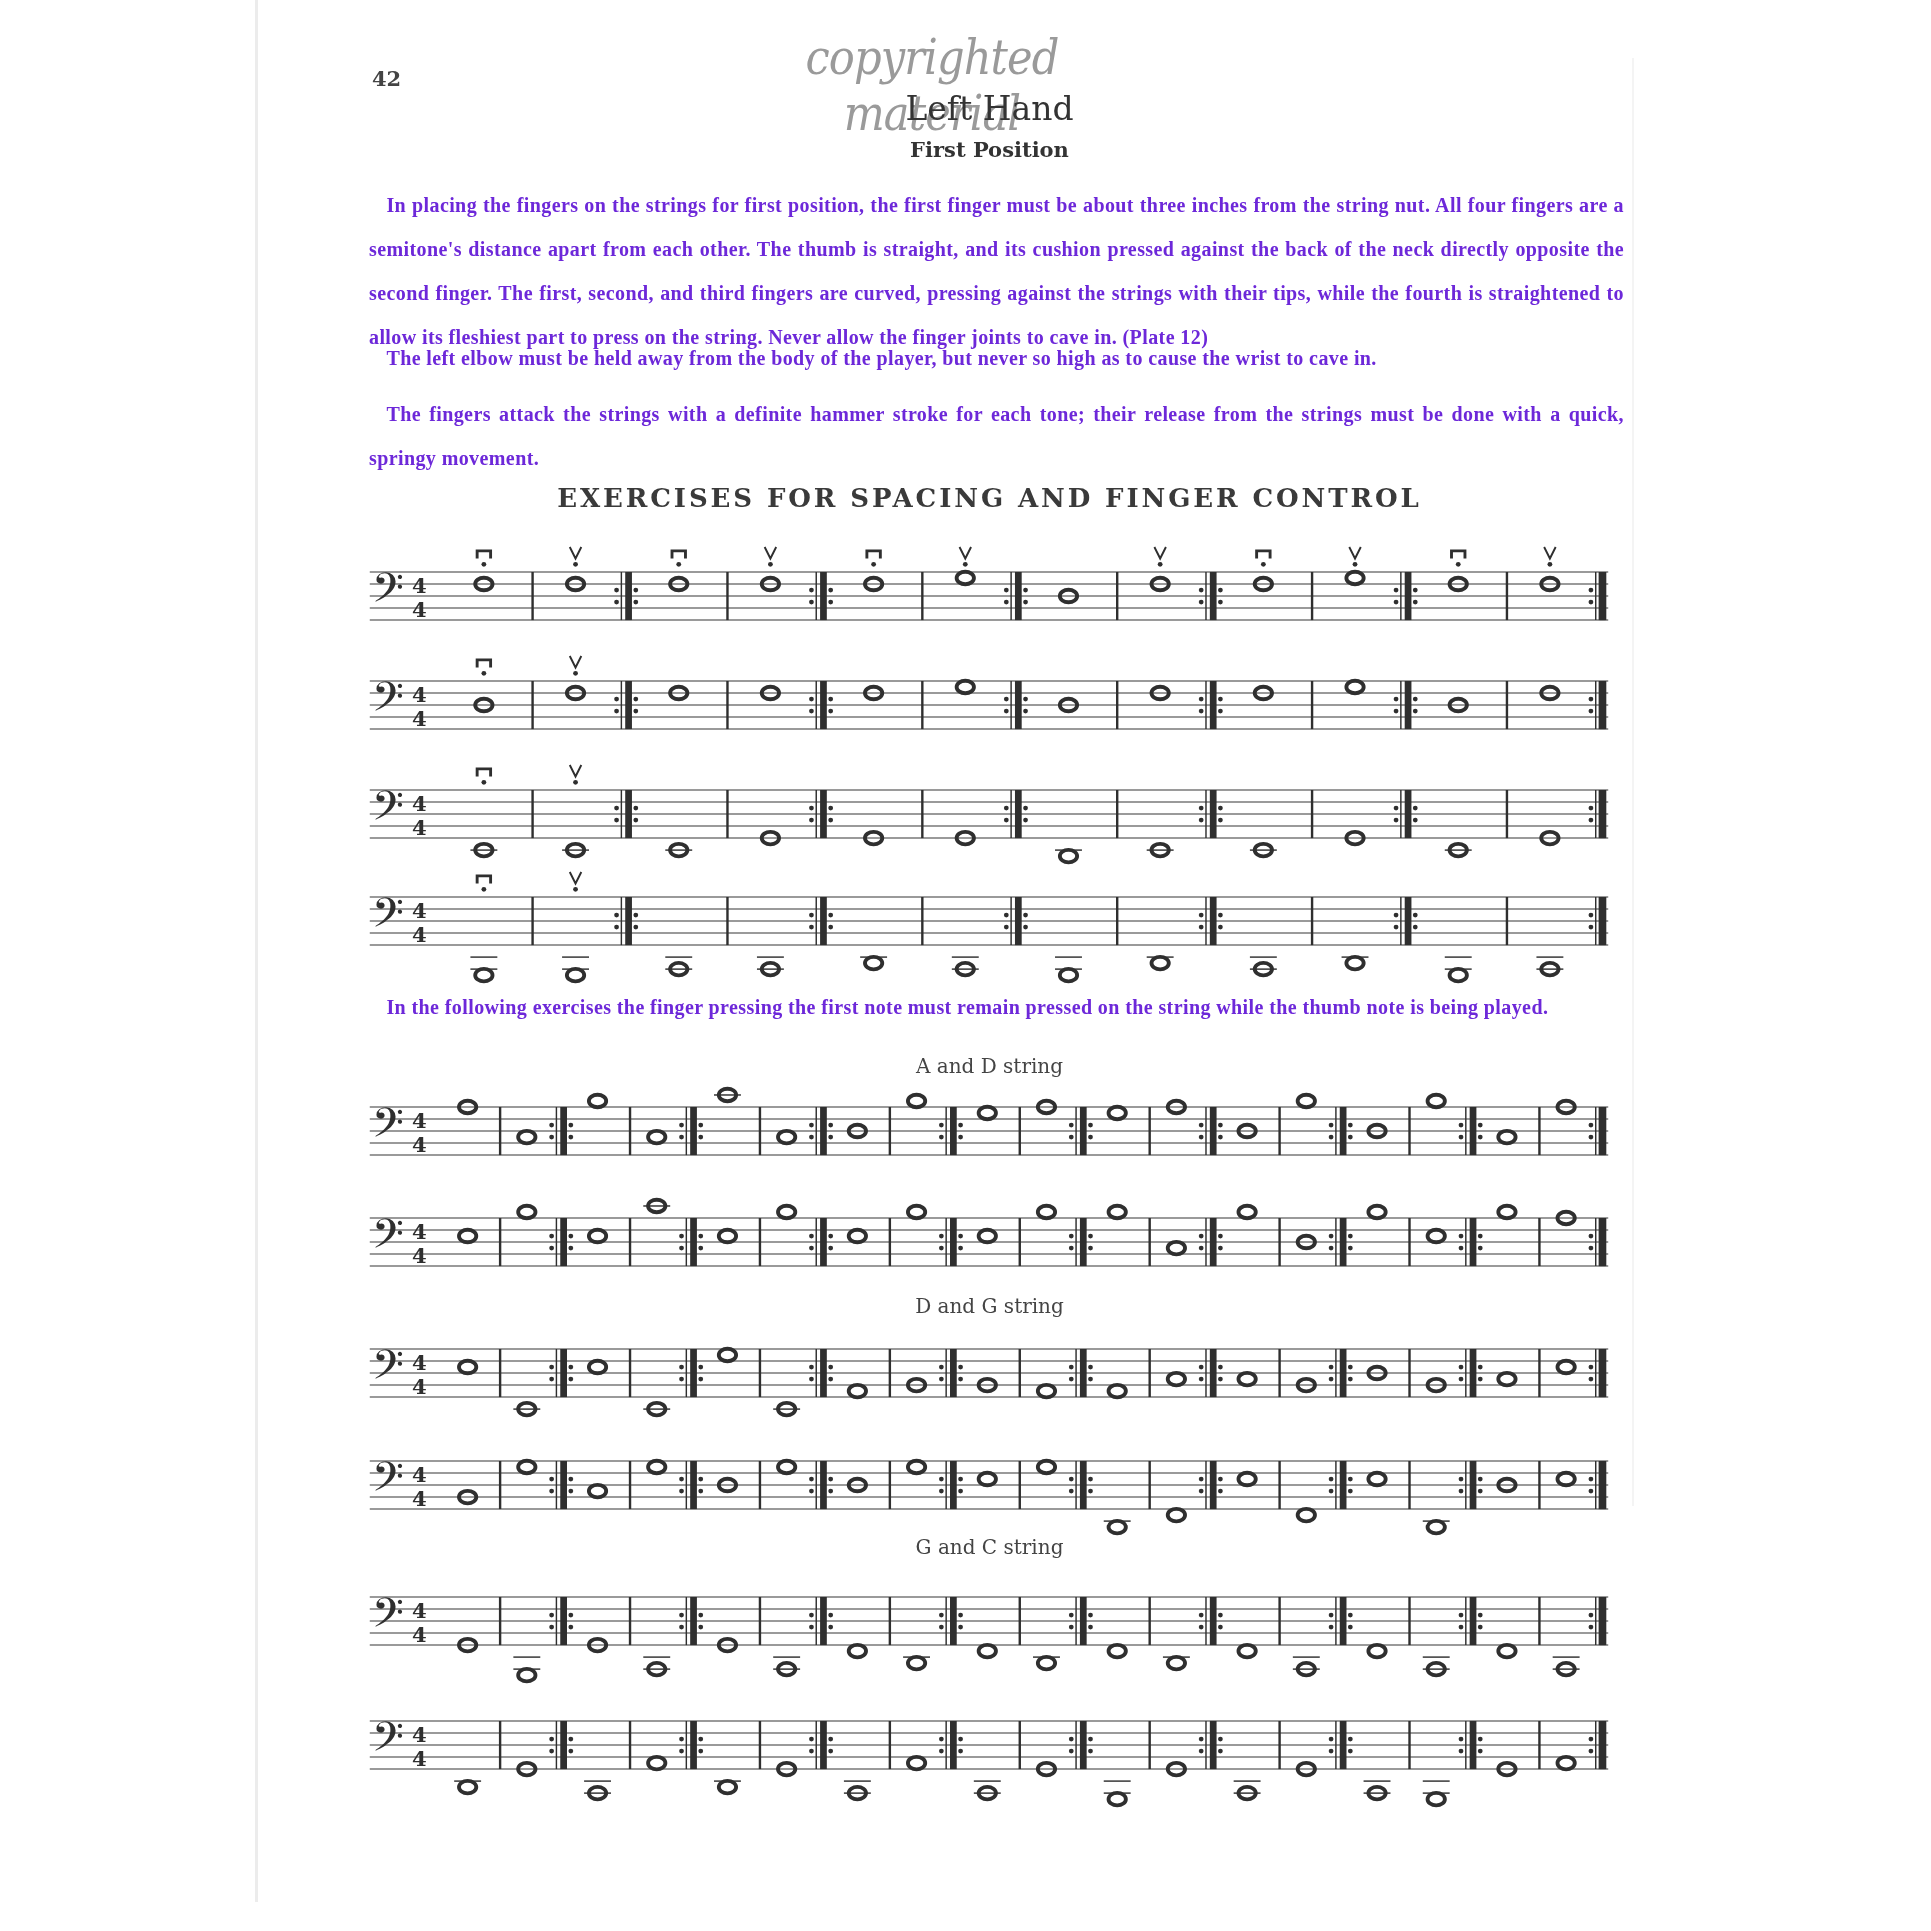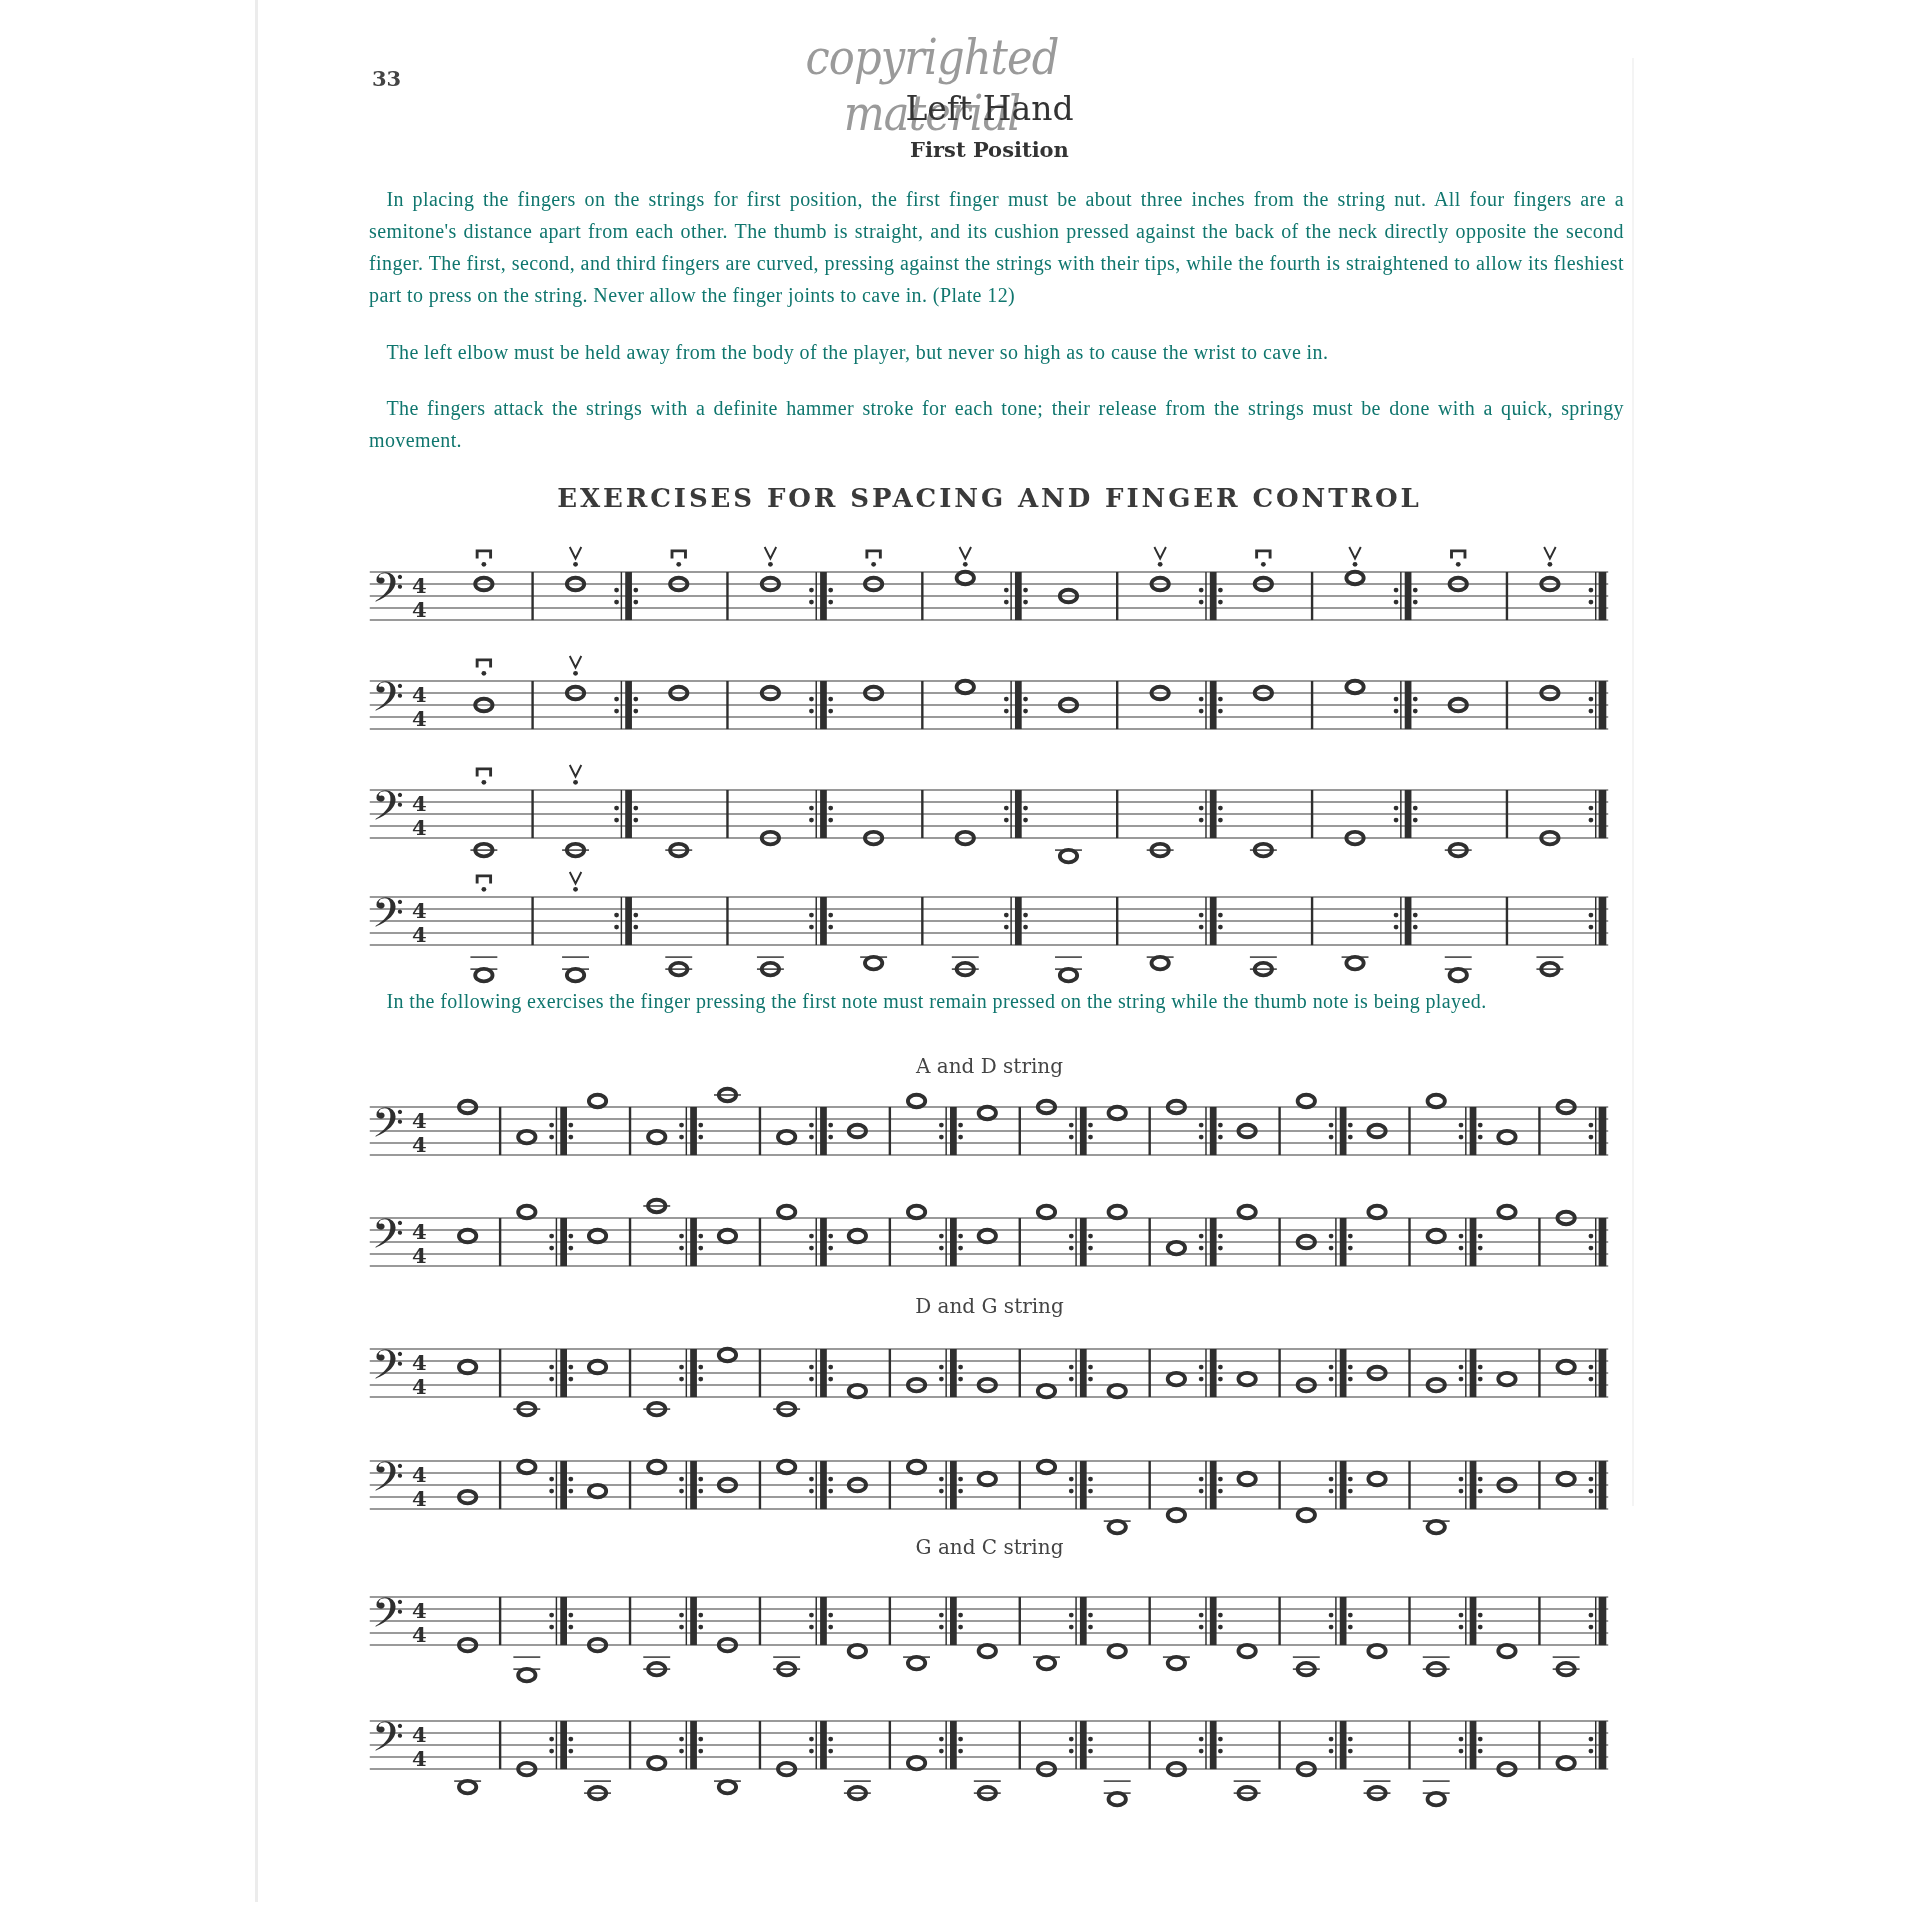--- a/index.html
+++ b/index.html
@@ -3,35 +3,35 @@
 <meta charset="utf-8">
 <style>
   html, body { margin:0; padding:0; background:#ffffff; }
   body { width:1931px; height:1931px; position:relative; overflow:hidden; font-family:"DejaVu Serif", serif; color:#2a2a2a; }
   .page-edge { position:absolute; left:255px; top:0; width:2.9px; height:1902px; background:#ececec; }
   .page-edge2 { position:absolute; left:1632px; top:58px; width:1.9px; height:1448px; background:#f4f4f4; }
   .watermark { position:absolute; left:710px; top:29px; width:444px; text-align:center; font-family:"DejaVu Serif", serif; font-style:italic; font-size:48px; color:#9a9a9a; letter-spacing:-1px; transform:scaleX(0.9); transform-origin:center; }
   .page-number { position:absolute; left:372px; top:66px; font-size:21px; font-weight:bold; color:#444; }
   .title { position:absolute; left:0; width:1979px; top:89px; text-align:center; font-size:33px; color:#333; }
   .subtitle { position:absolute; left:0; width:1979px; top:137px; text-align:center; font-size:21px; font-weight:bold; color:#333; }
-  .para { position:absolute; left:369px; width:1255px; font-size:20px; line-height:32px; color:#0f766e; text-align:justify; font-family:"Liberation Serif", serif; letter-spacing:0.4px; font-weight:normal; filter:blur(0.6px); }
+  .para { position:absolute; left:369px; width:1255px; font-size:20px; line-height:44px; color:#6d28d9; text-align:justify; font-family:"Liberation Serif", serif; letter-spacing:0.4px; font-weight:bold; filter:blur(0.6px); }
   .para .indent { display:inline-block; width:17.4px; }
   .exercise-title { position:absolute; left:0; width:1979px; top:483px; text-align:center; font-size:26px; font-weight:bold; letter-spacing:2.9px; color:#3a3a3a; font-family:"DejaVu Serif", serif; }
   .section-label { position:absolute; left:0; width:1979px; text-align:center; font-size:20px; color:#444; font-family:"DejaVu Serif", serif; }
   .staff { position:absolute; left:367px; width:1244px; height:50px; }
   .staff svg { overflow:visible; }
 </style>
 </head>
 <body>
 
 <div class="page-edge"></div>
 <div class="page-edge2"></div>
 
 <div class="watermark">copyrighted material</div>
-<div class="page-number">33</div>
+<div class="page-number">42</div>
 <div class="title">Left Hand</div>
 <div class="subtitle">First Position</div>
 
 <div class="para" style="top:183px;"><span class="indent"></span><span>In placing the fingers on the strings for first position, the first finger must be about three inches from the string nut. All four fingers are a semitone's distance apart from each other. The thumb is straight, and its cushion pressed against the back of the neck directly opposite the second finger. The first, second, and third fingers are curved, pressing against the strings with their tips, while the fourth is straightened to allow its fleshiest part to press on the string. Never allow the finger joints to cave in. (Plate 12)</span></div>
 <div class="para" style="top:336px;"><span class="indent"></span><span>The left elbow must be held away from the body of the player, but never so high as to cause the wrist to cave in.</span></div>
 <div class="para" style="top:392px;"><span class="indent"></span><span>The fingers attack the strings with a definite hammer stroke for each tone; their release from the strings must be done with a quick, springy movement.</span></div>
 
 <div class="exercise-title">EXERCISES FOR SPACING AND FINGER CONTROL</div>
 
 <div class="para" style="top:985px;"><span class="indent"></span><span>In the following exercises the finger pressing the first note must remain pressed on the string while the thumb note is being played.</span></div>

